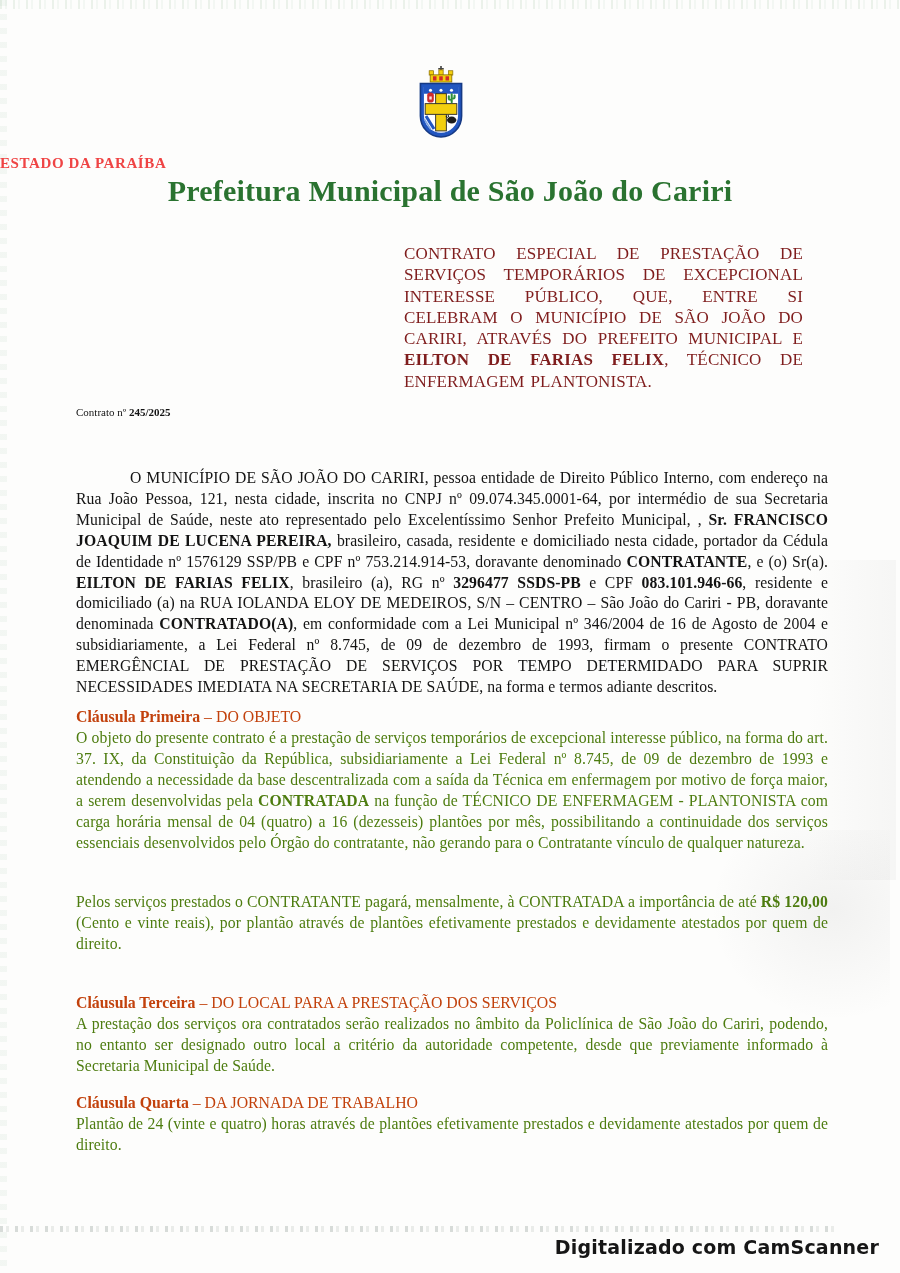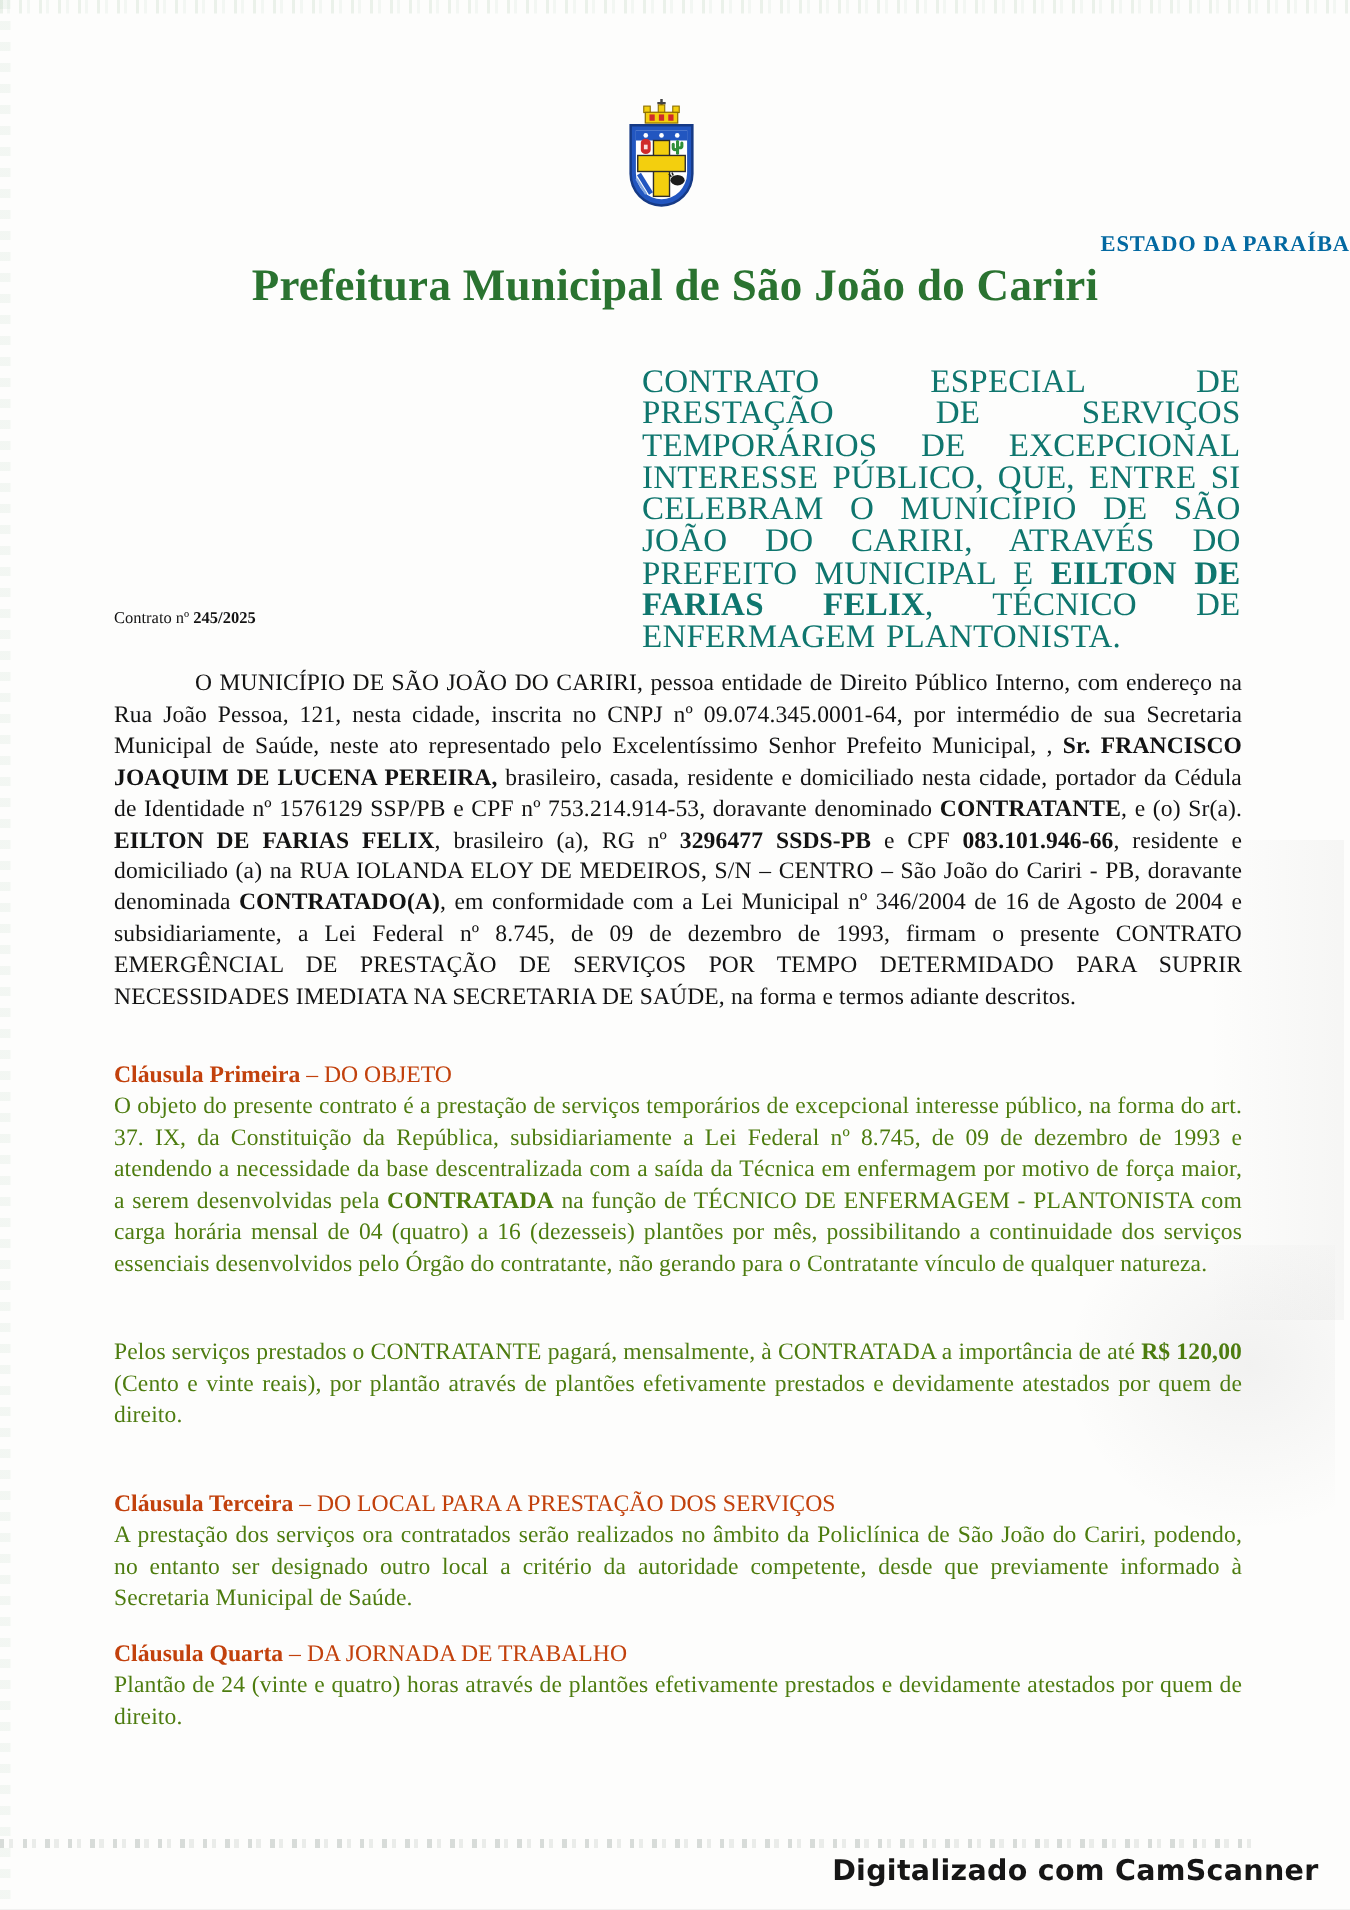--- a/index.html
+++ b/index.html
@@ -40,43 +40,43 @@
   .scan-smudge2{
     position:absolute;top:560px;left:806px;width:90px;height:320px;
     background:linear-gradient(90deg, rgba(0,0,0,0), rgba(110,110,110,.05));
   }
 
   
   .crest{position:absolute;top:66px;left:413px;width:56px;height:72px;}
   .crest svg{width:100%;height:100%;display:block;}
   .state-line{
     position:absolute;top:155px;left:0;width:900px;
-    text-align:right;font-weight:bold;font-size:15px;letter-spacing:.6px;
-    color:#0369a1;
+    text-align:left;font-weight:bold;font-size:15px;letter-spacing:.6px;
+    color:#ef4444;
   }
   .muni-title{
     position:absolute;top:174px;left:0;width:900px;margin:0;
     text-align:center;font-weight:bold;font-size:30px;letter-spacing:.2px;
     color:#2a7330;
   }
 
   
   .title-block{
-    position:absolute;top:243px;left:428px;width:399px;
-    font-size:22px;line-height:21.3px;text-align:justify;
-    letter-spacing:.15px;word-spacing:1.5px;color:#0f766e;
+    position:absolute;top:243px;left:404px;width:399px;
+    font-size:17px;line-height:21.3px;text-align:justify;
+    letter-spacing:.15px;word-spacing:1.5px;color:#7f1d1d;
   }
 
   .contract-no{
     position:absolute;top:406px;left:76px;margin:0;
     font-size:11px;color:#131313;
   }
 
   .preamble{
-    position:absolute;top:446px;left:76px;width:752px;margin:0;
+    position:absolute;top:468px;left:76px;width:752px;margin:0;
     font-size:15.7px;line-height:20.9px;text-align:justify;
     text-indent:54px;letter-spacing:.1px;color:#131313;
   }
 
   .clause{position:absolute;left:76px;width:752px;}
   .clause-1{top:706px;}
   .clause-2{top:892px;}
   .clause-3{top:992px;}
   .clause-4{top:1092px;}
   .clause-heading{

